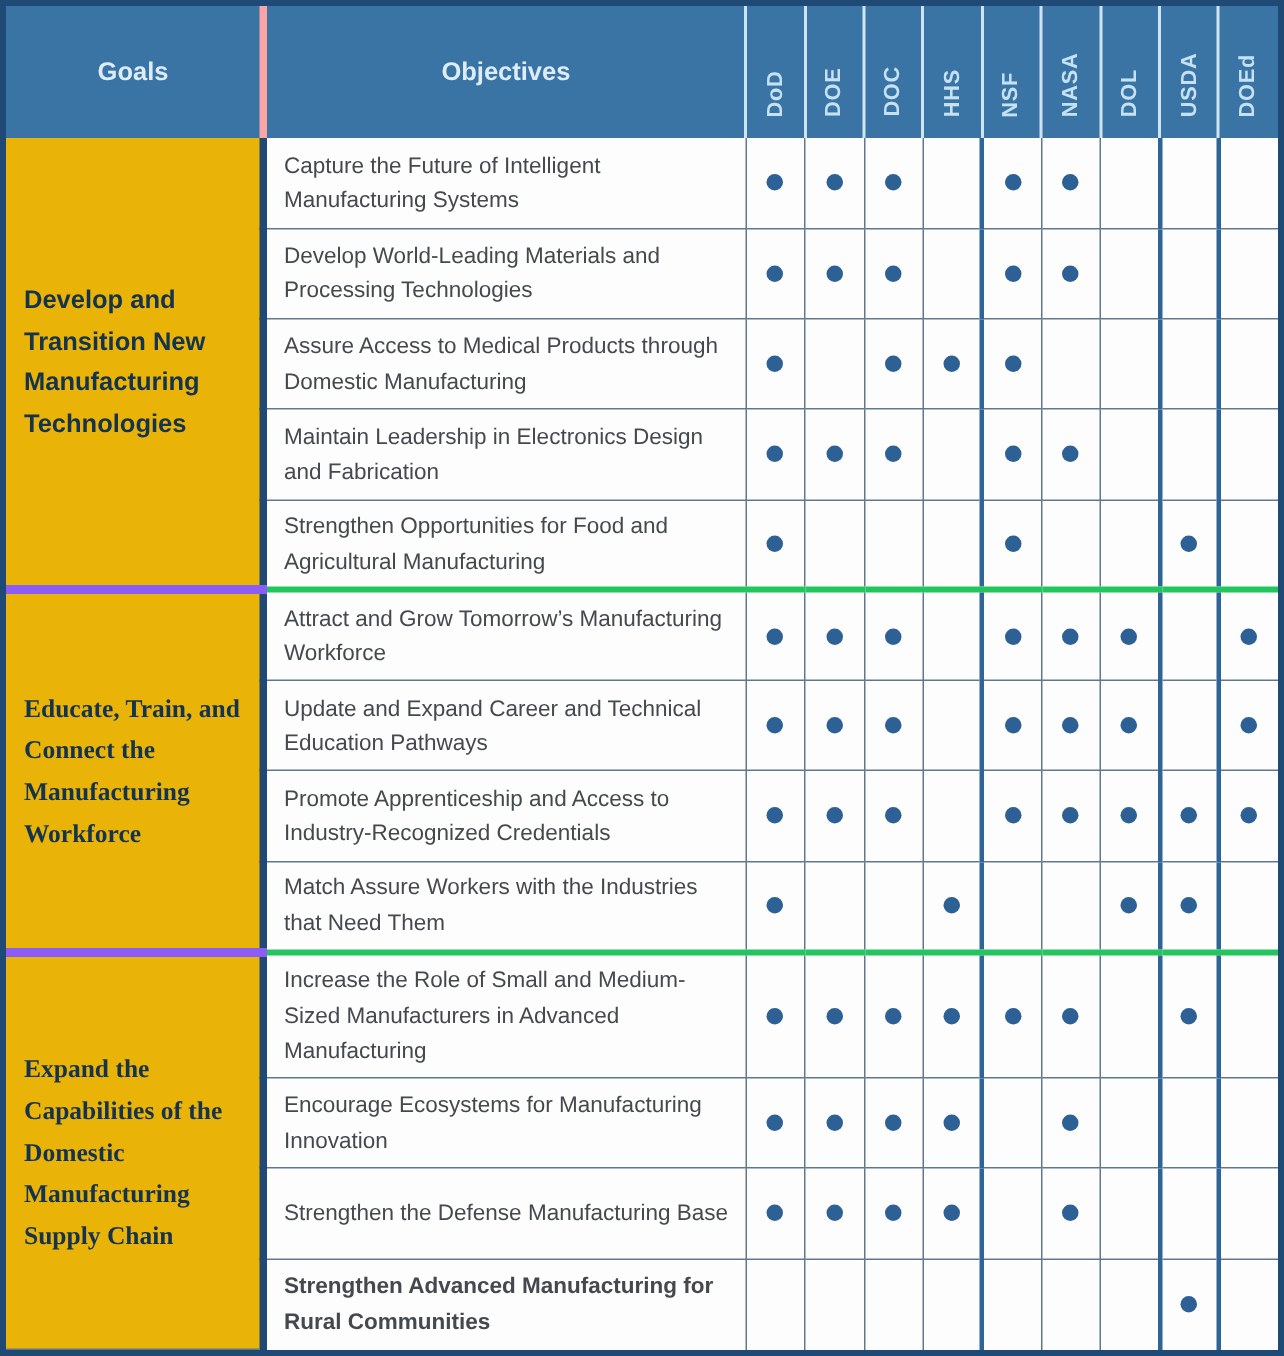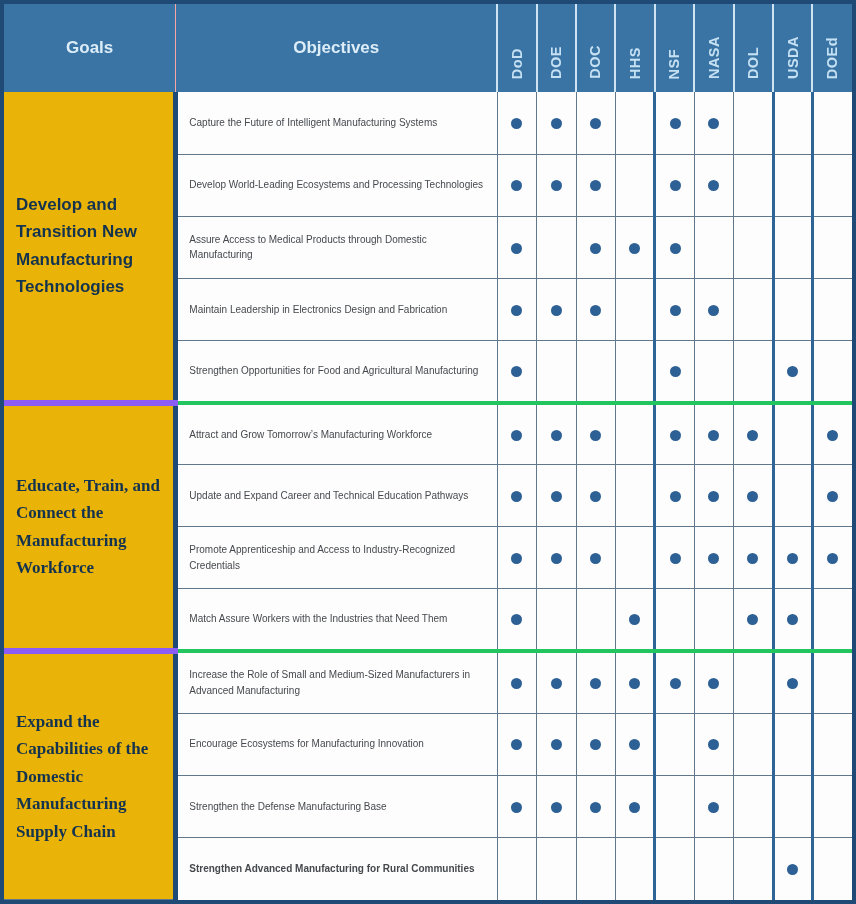--- a/index.html
+++ b/index.html
@@ -33,21 +33,21 @@
     padding: 0;
     border: none;
   }
   th.goals-h, th.obj-h {
     font-size: 17px;
     font-weight: bold;
     color: #dcedf8;
     text-align: center;
     vertical-align: middle;
   }
-  th.goals-h { border-right: 1px solid #fca5a5; }
+  th.goals-h { border-right: 5px solid #fca5a5; }
   th.agency-h {
     border-left: 2px solid #cfe4f2;
     vertical-align: bottom;
     text-align: center;
   }
   th.agency-h .vtext {
     display: inline-block;
     writing-mode: vertical-rl;
     transform: rotate(180deg);
     transform-origin: center;
@@ -76,21 +76,21 @@
     border-right: 5px solid #1e4a75;
     border-left: none;
     font-weight: bold;
     font-size: 17px;
     line-height: 1.62;
     color: #14334f;
     padding: 0 8px 0 12px;
     vertical-align: middle;
   }
   td.obj-cell {
-    font-size: 10px;
+    font-size: 15px;
     line-height: 1.55;
     color: #45494d;
     padding: 5px 8px 5px 11px;
     vertical-align: middle;
   }
   td.dot-cell {
     text-align: center;
     vertical-align: middle;
   }
   .dot {
@@ -150,21 +150,21 @@
           <td class="dot-cell"><span class="dot"></span></td>
           <td class="dot-cell"><span class="dot"></span></td>
           <td class="dot-cell"></td>
           <td class="dot-cell grp-l"><span class="dot"></span></td>
           <td class="dot-cell"><span class="dot"></span></td>
           <td class="dot-cell"></td>
           <td class="dot-cell grp-l"></td>
           <td class="dot-cell grp-l"></td>
         </tr>
         <tr>
-          <td class="obj-cell">Develop World-Leading Ecosystems and Processing Technologies</td>
+          <td class="obj-cell">Develop World-Leading Materials and Processing Technologies</td>
           <td class="dot-cell"><span class="dot"></span></td>
           <td class="dot-cell"><span class="dot"></span></td>
           <td class="dot-cell"><span class="dot"></span></td>
           <td class="dot-cell"></td>
           <td class="dot-cell grp-l"><span class="dot"></span></td>
           <td class="dot-cell"><span class="dot"></span></td>
           <td class="dot-cell"></td>
           <td class="dot-cell grp-l"></td>
           <td class="dot-cell grp-l"></td>
         </tr>

